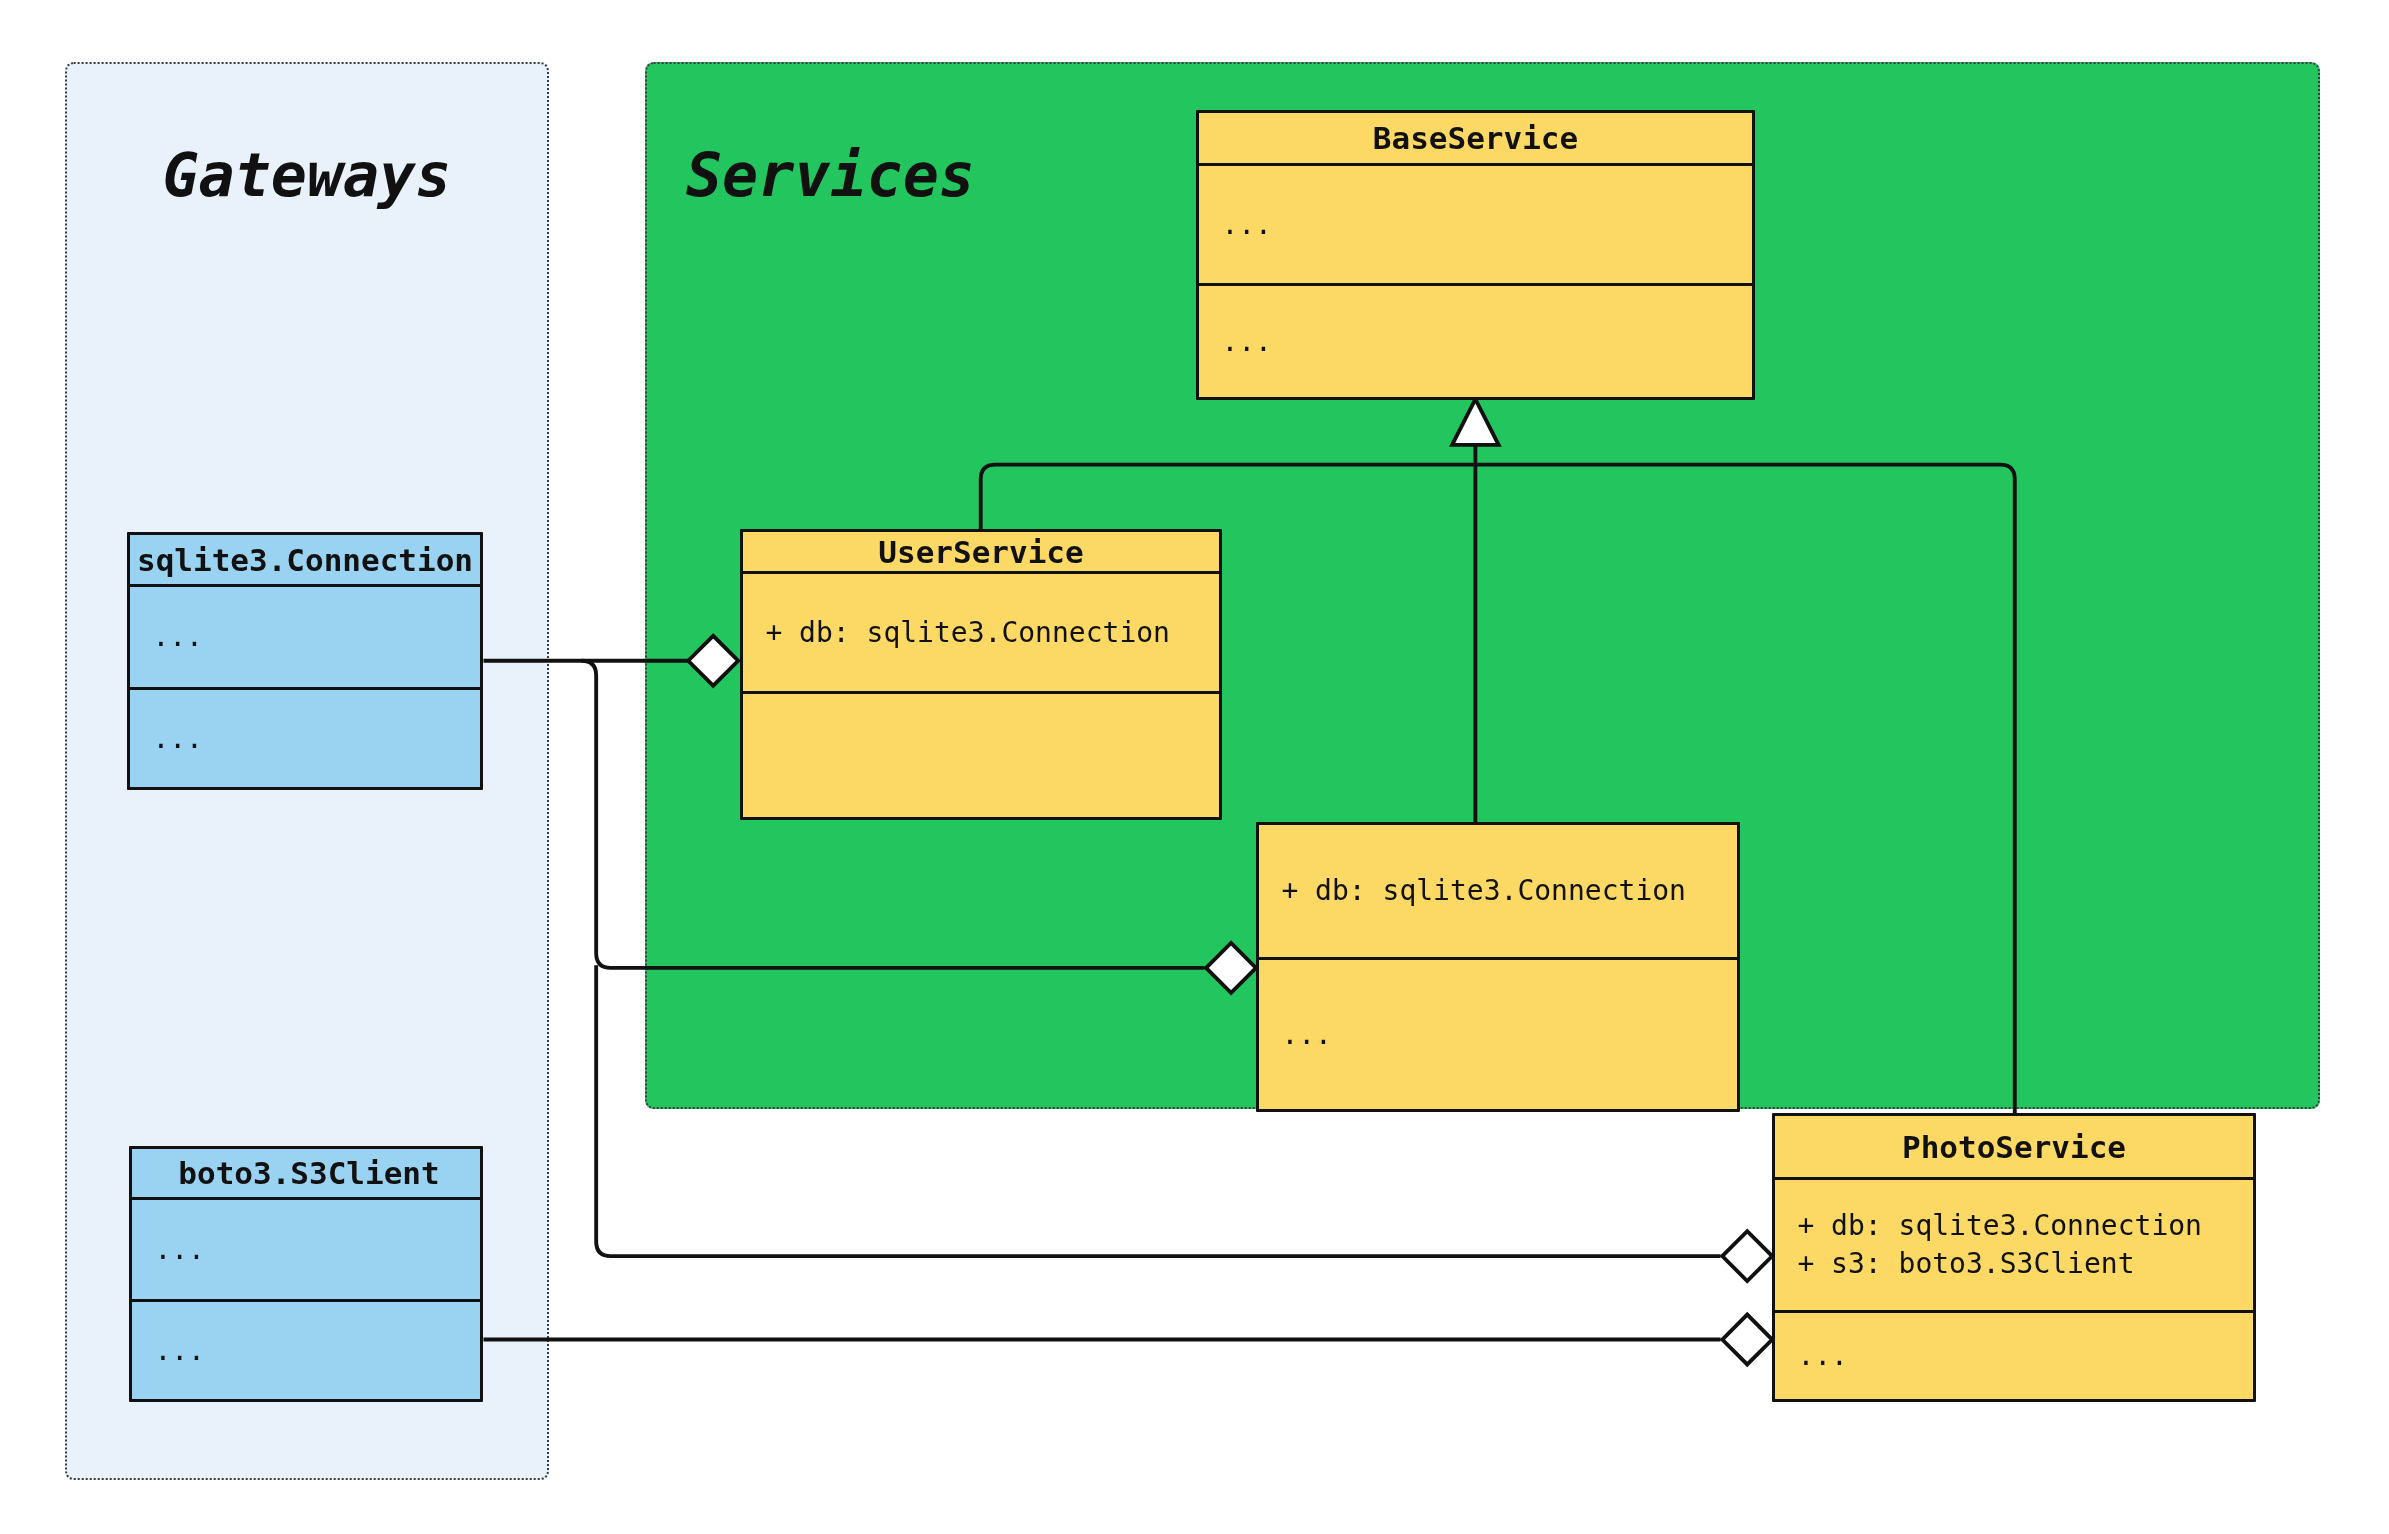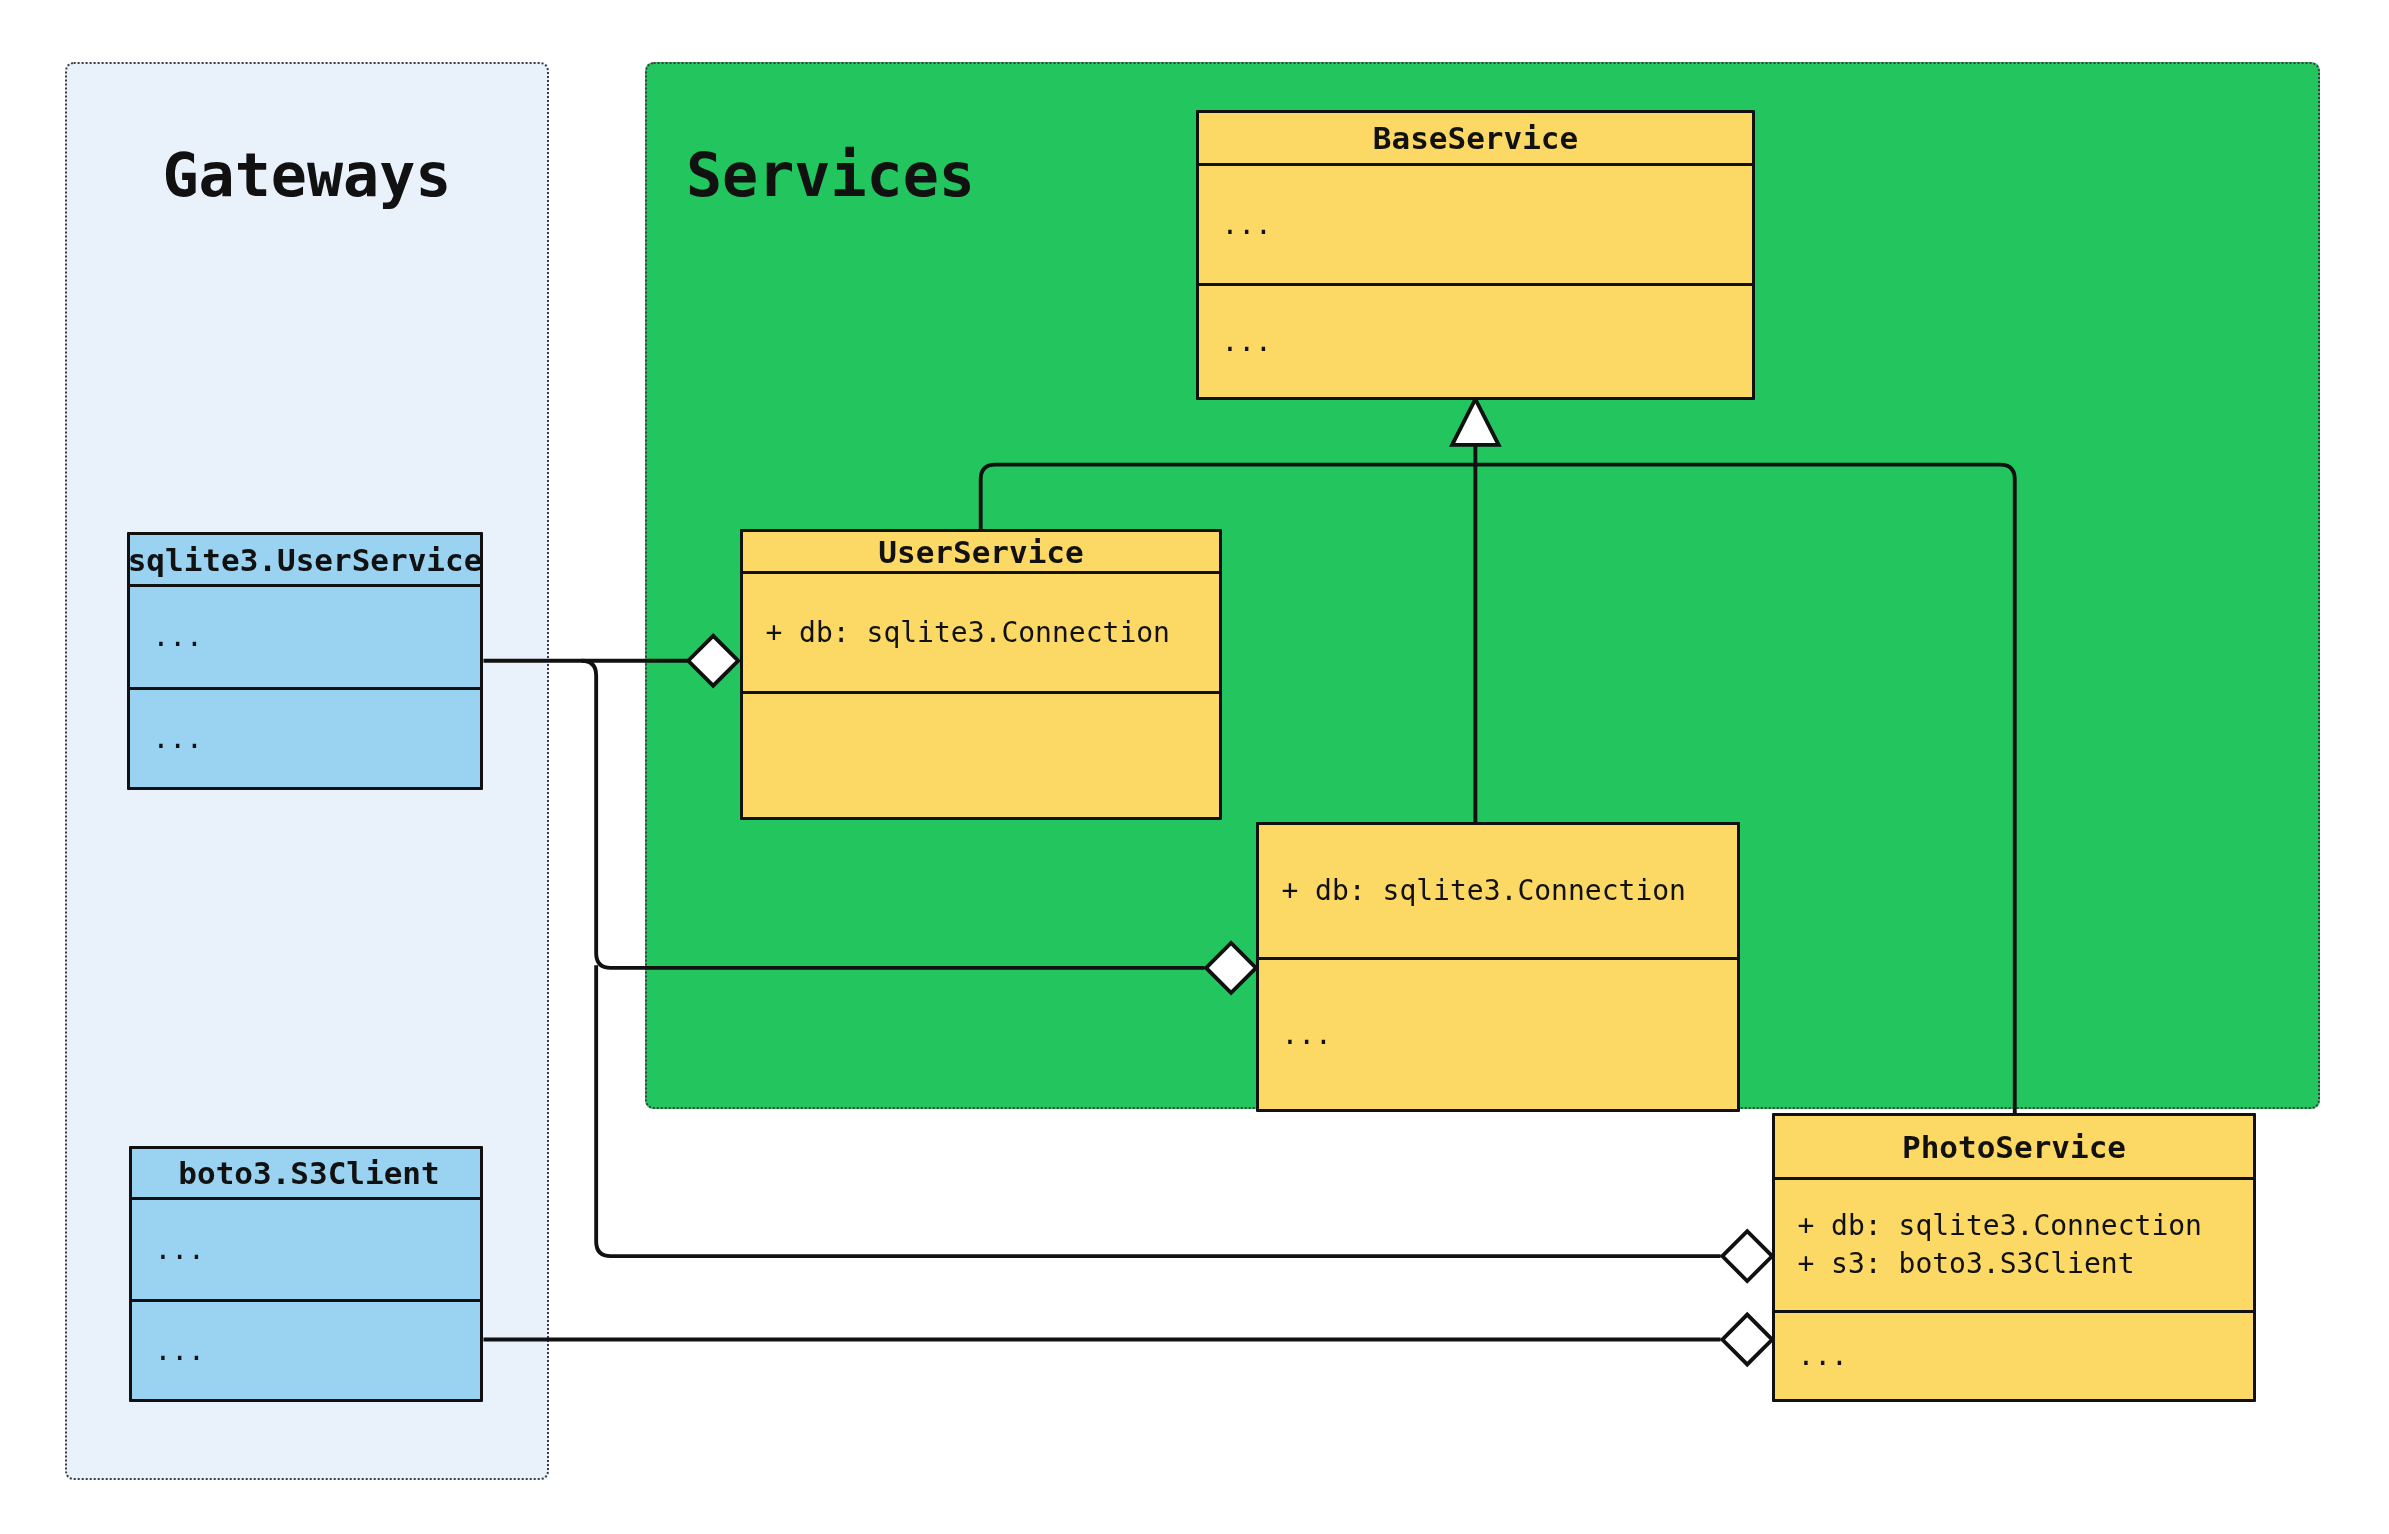--- a/index.html
+++ b/index.html
@@ -17,20 +17,21 @@
     border-radius:8.6px;
     box-sizing:border-box;
     z-index:0;
   }
   .panel-gateways{left:65px;top:62px;width:484px;height:1418px;background:#e9f1fb;}
   .panel-services{left:645px;top:62px;width:1675px;height:1047px;background:#22c55e;}
   .panel-title{
     position:absolute;top:76px;
     font-size:60px;font-weight:bold;letter-spacing:0;
     white-space:nowrap;
+    font-style:italic;
   }
   .panel-gateways .panel-title{left:0;width:100%;text-align:center;}
   .panel-services .panel-title{left:39px;}
   
   .edges{position:absolute;left:0;top:0;z-index:1;}
   .edge{stroke:#111;stroke-width:4.5;fill:none;}
   .marker{stroke:#111;stroke-width:4.5;fill:#ffffff;stroke-linejoin:miter;}
   
   .cls{
     position:absolute;
@@ -97,21 +98,21 @@
   <div class="cls-title" style="height:53px;">BaseService</div>
   <div class="cls-section cls-attrs" style="height:120px;">
     <div>...</div>
   </div>
   <div class="cls-section cls-methods">
     <div>...</div>
   </div>
 </div>
 
 <div class="cls blue" style="left:127px;top:532px;width:356px;height:258px;">
-  <div class="cls-title" style="height:52px;">sqlite3.UserService</div>
+  <div class="cls-title" style="height:52px;">sqlite3.Connection</div>
   <div class="cls-section cls-attrs" style="height:103px;">
     <div>...</div>
   </div>
   <div class="cls-section cls-methods">
     <div>...</div>
   </div>
 </div>
 
 <div class="cls blue" style="left:129px;top:1146px;width:354px;height:256px;">
   <div class="cls-title" style="height:51px;padding-left:6px;">boto3.S3Client</div>

